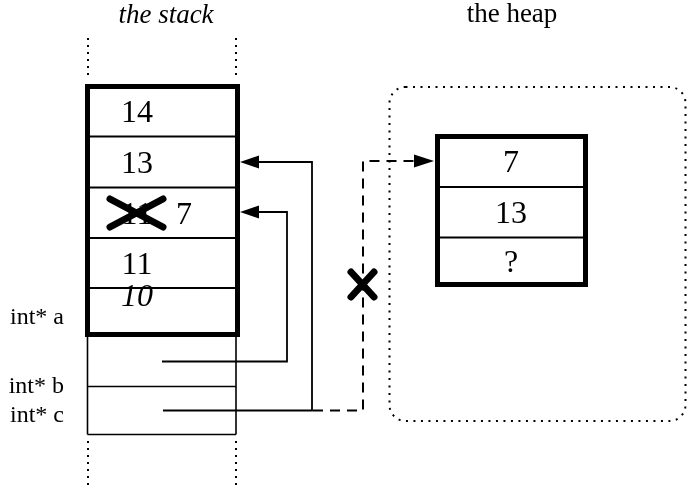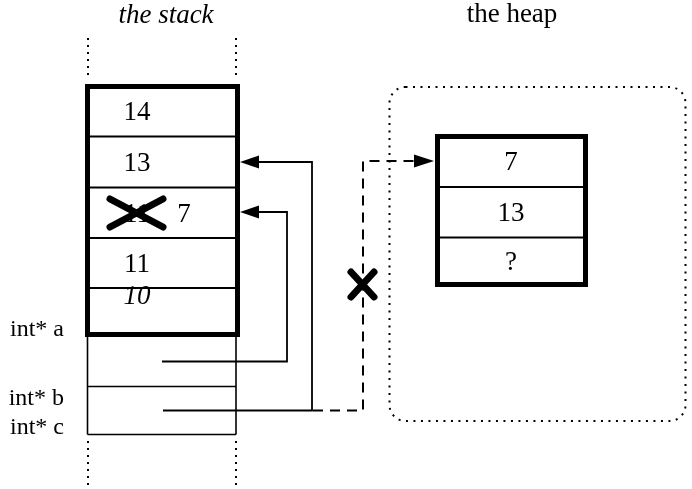--- a/index.html
+++ b/index.html
@@ -7,24 +7,24 @@
     position:relative;
     width:692px;height:489px;
     background:#ffffff;
     font-family:"Liberation Serif","DejaVu Serif",serif;
     color:#000;
     overflow:hidden;
   }
   .art{position:absolute;left:0;top:0;width:692px;height:489px;}
   .txt{position:absolute;white-space:nowrap;}
   .title{font-size:27px;text-align:center;height:30px;line-height:30px;}
-  .cellval{font-size:27px;text-align:center;}
+  .cellval{font-size:32px;text-align:center;}
   .stackval{left:87px;width:100px;height:50px;line-height:50px;}
   .heapval{left:437px;width:148px;height:50px;line-height:50px;}
-  .ptrlabel{left:0;width:64px;text-align:right;font-size:24px;height:30px;line-height:30px;margin-top:12px;}
+  .ptrlabel{left:0;width:64px;text-align:right;font-size:24px;height:30px;line-height:30px;}
 </style>
 </head>
 <body>
 
 <div class="canvas">
 
   <svg class="art" viewBox="0 0 692 489">
 
     <g stroke="#000" stroke-width="2" stroke-dasharray="2 5">
       <line x1="88" y1="38" x2="88" y2="77"></line>

